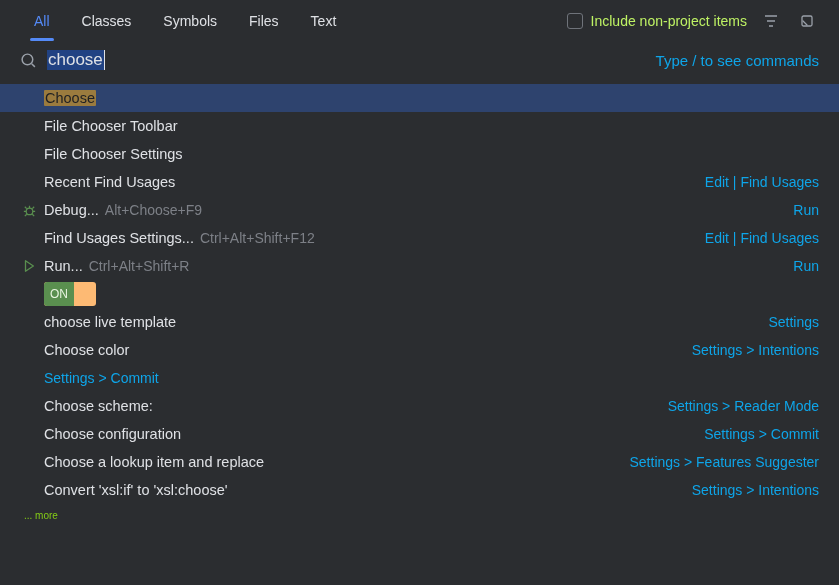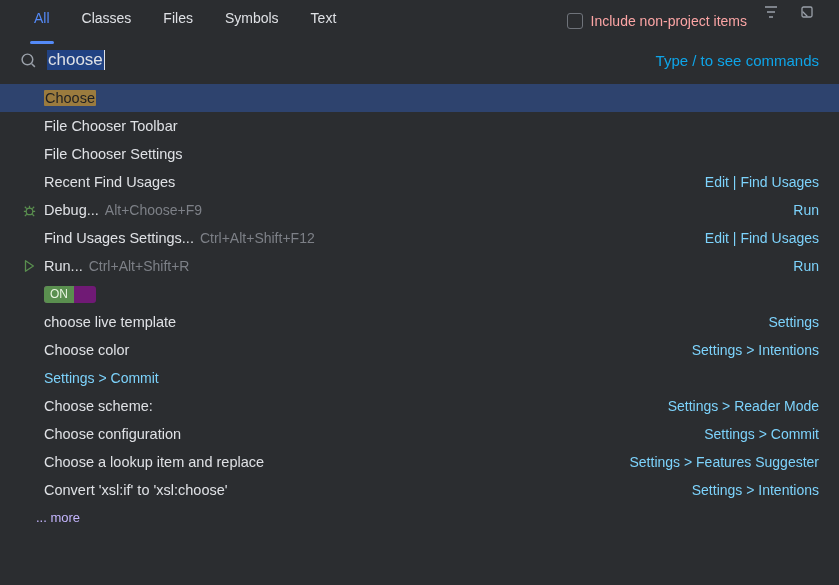--- a/index.html
+++ b/index.html
@@ -11,21 +11,22 @@
       width: 839px;
       height: 585px;
       background: #2b2d30;
       font-family: -apple-system, BlinkMacSystemFont, "Segoe UI", sans-serif;
       font-size: 14px;
       color: #dfe1e5;
       overflow: hidden;
     }
     .tabs {
       display: flex;
-      padding: 0 20px;
+      align-items: center;
+      padding: 8px 20px;
       height: 42px;
       gap: 4px;
     }
     .tab {
       padding: 10px 14px;
       color: #dfe1e5;
       cursor: pointer;
       font-size: 14px;
       position: relative;
     }
@@ -42,21 +43,21 @@
       background: #548af7;
       border-radius: 2px;
     }
     .spacer {
       flex: 1;
     }
     .checkbox-wrap {
       display: flex;
       align-items: center;
       gap: 8px;
-      color: #fca5a5;
+      color: #bef264;
       font-size: 14px;
     }
     .checkbox {
       width: 16px;
       height: 16px;
       border: 1.5px solid #6f737a;
       border-radius: 3px;
       background: transparent;
     }
     .icon-btn {
@@ -135,60 +136,60 @@
       color: #1e1f22;
       padding: 0 1px;
       border-radius: 1px;
     }
     .shortcut {
       color: #7d8087;
       font-size: 14px;
       margin-left: 6px;
     }
     .row-right {
-      color: #7dd3fc;
+      color: #0ea5e9;
       font-size: 14px;
       text-align: center;
       flex-shrink: 0;
     }
     .toggle {
       width: 52px;
-      height: 17px;
-      background: #701a75;
+      height: 24px;
+      background: #fdba74;
       border-radius: 3px;
       display: flex;
       overflow: hidden;
     }
     .toggle-on {
       width: 30px;
       background: #5a8f4f;
       color: #e8f5e0;
       font-size: 12px;
       display: flex;
       align-items: center;
       justify-content: center;
       font-weight: 500;
     }
     .toggle-off {
       flex: 1;
     }
     .more {
-      padding: 6px 36px;
-      color: #c4b5fd;
-      font-size: 13px;
+      padding: 6px 24px;
+      color: #84cc16;
+      font-size: 10px;
     }
   </style>
 </head>
 <body>
 
 <div class="tabs">
   <div class="tab active">All</div>
   <div class="tab">Classes</div>
+  <div class="tab">Symbols</div>
   <div class="tab">Files</div>
-  <div class="tab">Symbols</div>
   <div class="tab">Text</div>
   <div class="spacer"></div>
   <label class="checkbox-wrap">
     <span class="checkbox"></span>
     <span>Include non-project items</span>
   </label>
   <div class="icon-btn">
     <svg width="16" height="16" viewBox="0 0 16 16" fill="none" stroke="currentColor" stroke-width="1.3">
         <path d="M2 3h12M4 8h8M6 13h4"></path>
       </svg>

